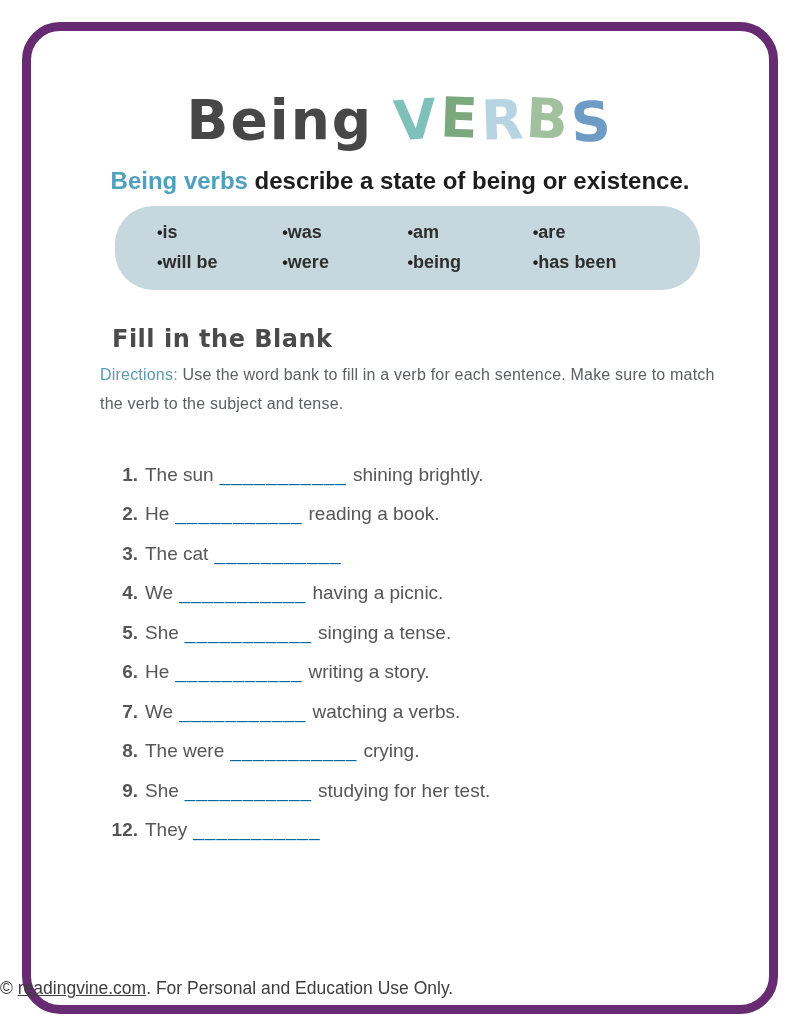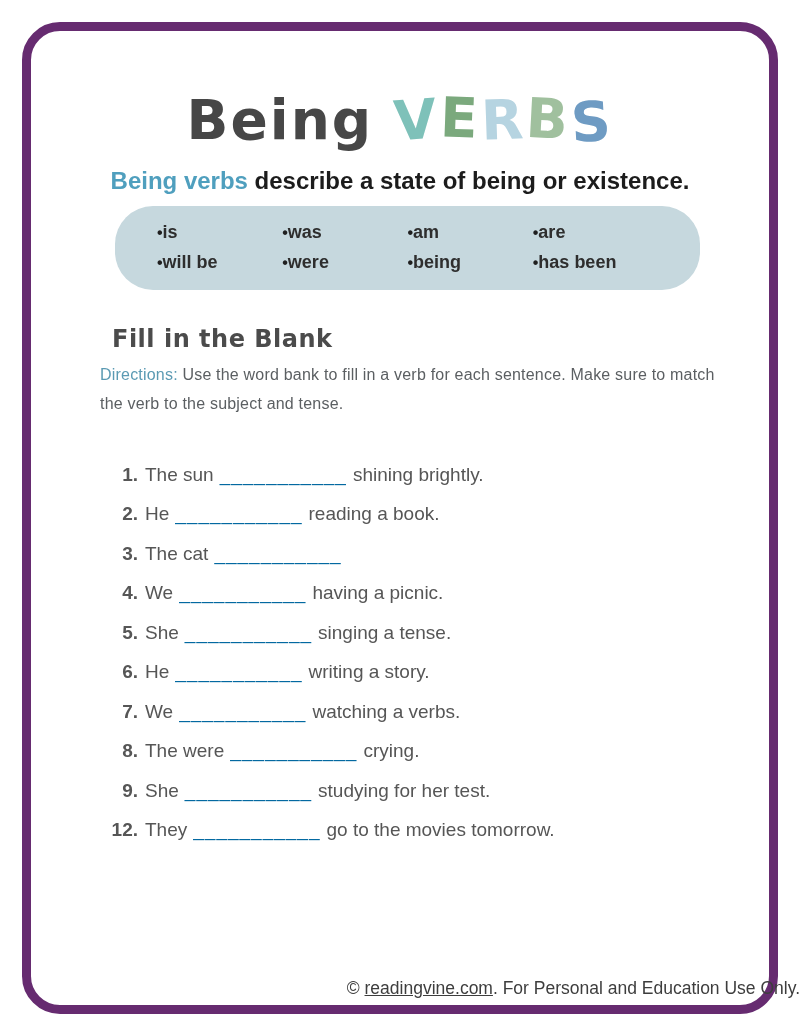--- a/index.html
+++ b/index.html
@@ -110,21 +110,21 @@
     white-space: nowrap;
   }
   .q-num { min-width: 43px; text-align: right; margin-right: 7px; font-weight: 600; }
   .q-blank { margin: 0 6px; letter-spacing: 1px; color: #0369a1; }
 
   
   .footer {
     position: absolute;
     left: 0; right: 0;
     bottom: 36px;
-    text-align: right;
+    text-align: left;
     font-size: 17.5px;
     color: #3d3d3d;
     font-family: "Liberation Sans", sans-serif;
   }
   .footer-link { color: #3d3d3d; text-decoration: underline; cursor: pointer; }
 </style>
 </head>
 <body>
 
 <div class="page">
@@ -231,20 +231,19 @@
       <li class="question-row">
           <span class="q-num">9.</span>
           <span class="q-before">She</span>
           <span class="q-blank">___________</span>
           <span class="q-after">studying for her test.</span>
         </li>
       <li class="question-row">
           <span class="q-num">12.</span>
           <span class="q-before">They</span>
           <span class="q-blank">___________</span>
-          <span class="q-after">go to the movies tomorrow.</span>
         </li>
     </ol>
 
   </div>
 
   <div class="footer"><span>© </span><a class="footer-link">readingvine.com</a><span>. For Personal and Education Use Only.</span></div>
 </div>
 
 </body></html>

